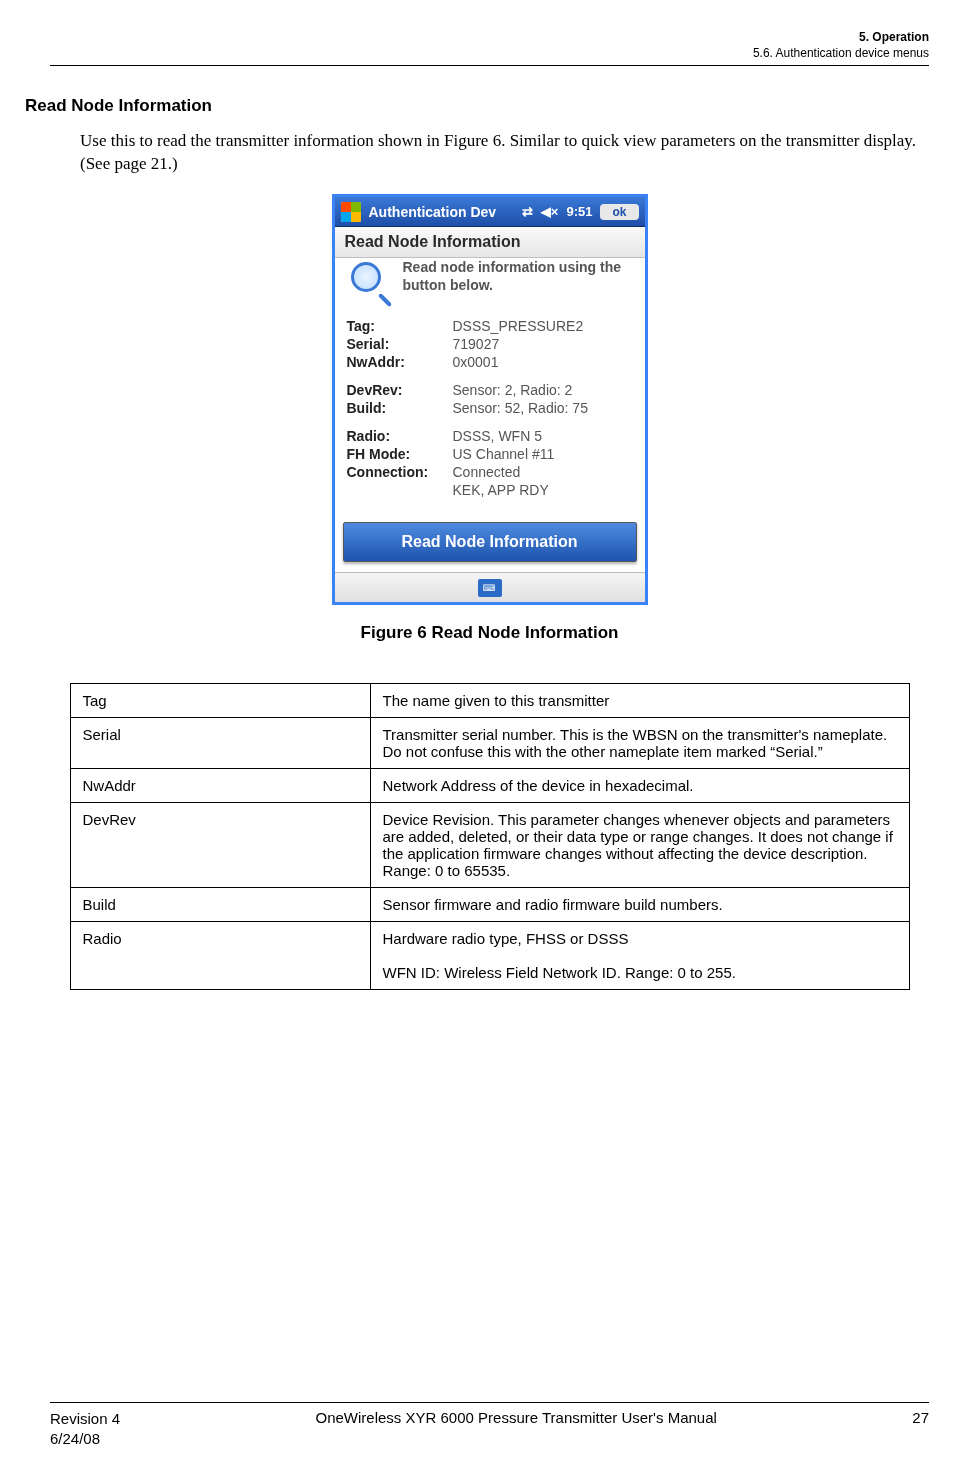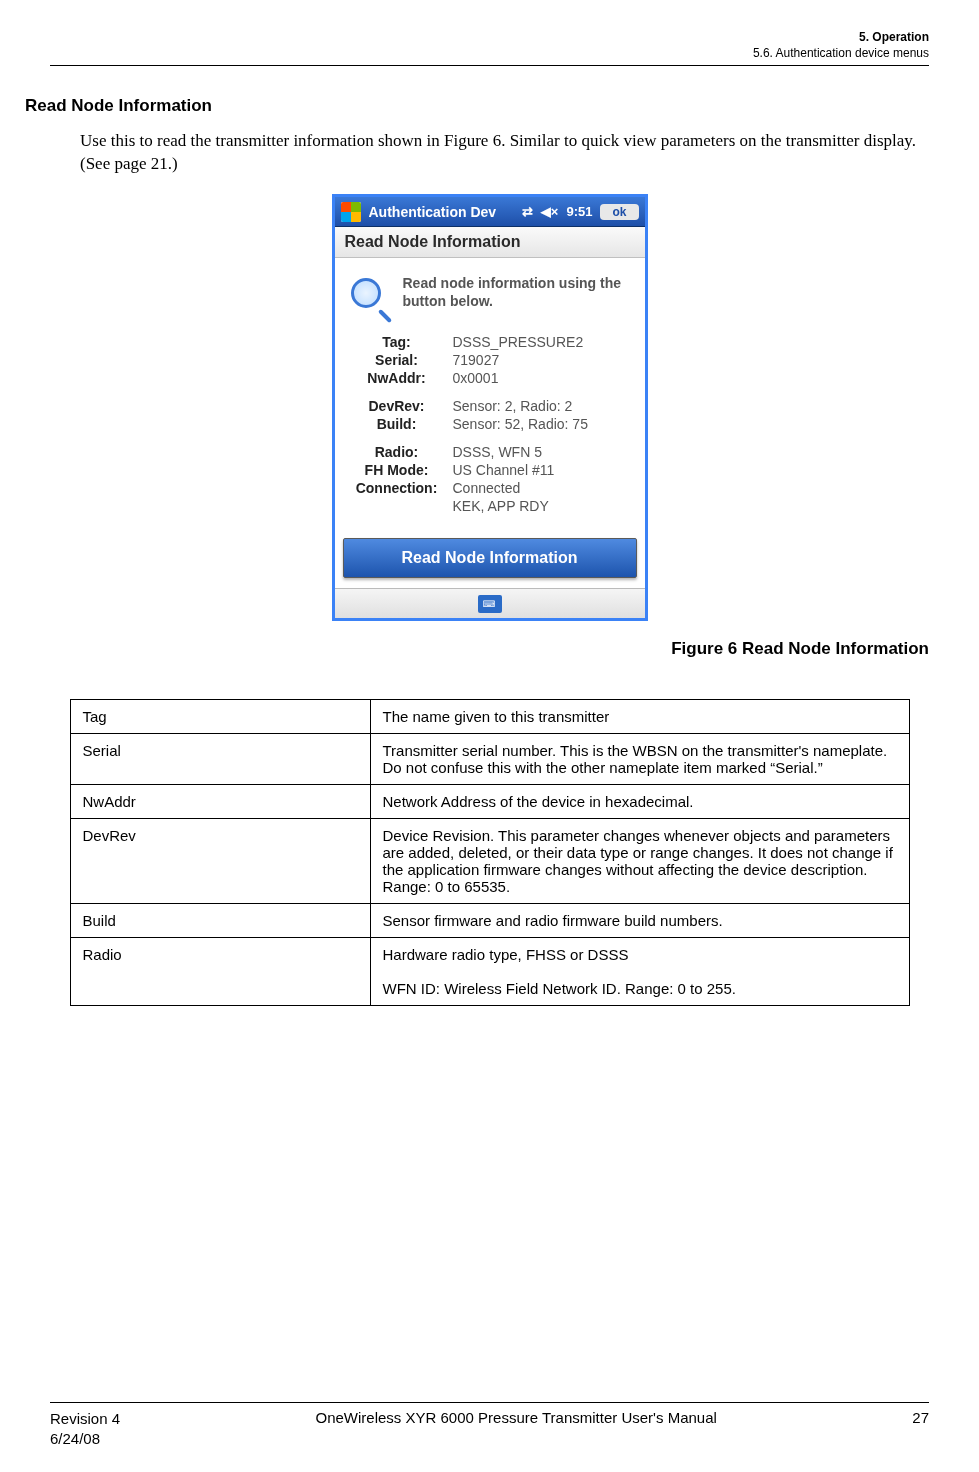--- a/index.html
+++ b/index.html
@@ -66,58 +66,58 @@
   .ok-btn{
     background:#e8e8e8;color:#1e4fa8;border-radius:4px;
     padding:1px 12px;font-size:12px;font-weight:bold;
   }
   .panel-heading{
     background:linear-gradient(#fafafa,#e6e6e6);
     border-bottom:1px solid #c0c0c0;
     padding:6px 10px;font-weight:bold;font-size:16px;color:#2a2a2a;
   }
   .info-body{
-    background:#fff;padding:16px 12px 8px 12px;font-size:14px;
+    background:#fff;padding:0 12px 8px 12px;font-size:14px;
   }
   .hint-row{display:flex;gap:12px;align-items:flex-start;margin-bottom:12px;}
   .mag{
     width:44px;height:44px;position:relative;flex-shrink:0;margin-top:4px;
   }
   .mag .lens{
     width:30px;height:30px;border:3px solid #3a78d6;border-radius:50%;
     position:absolute;top:0;left:4px;background:radial-gradient(#eaf4ff,#bcdcff);
   }
   .mag .handle{
     width:4px;height:16px;background:#3a78d6;position:absolute;
     bottom:-2px;right:4px;transform:rotate(-45deg);border-radius:2px;
   }
   .hint-text{color:#555;font-weight:bold;line-height:1.3;}
   .kv{display:grid;grid-template-columns:100px 1fr;row-gap:2px;column-gap:6px;margin-bottom:10px;}
-  .kv .k{text-align:center;font-weight:bold;color:#222;}
+  .kv .k{text-align:left;font-weight:bold;color:#222;}
   .kv .v{color:#555;}
   .kv-sep{height:8px;grid-column:1/3;}
   .big-button{
     margin:6px 8px 10px 8px;
     background:linear-gradient(#4f8ae0,#1d54ad);
     border:1px solid #5a5a5a;
     text-align:center;color:#fff;font-weight:bold;
     padding:10px 0;font-size:16px;border-radius:2px;
     box-shadow:0 2px 3px rgba(0,0,0,.3);
   }
   .sip-bar{
     height:30px;border-top:1px solid #bbb;background:linear-gradient(#f5f5f5,#e0e0e0);
     display:flex;align-items:center;justify-content:center;
   }
   .sip-key{
     width:24px;height:18px;background:#2a6bc7;border-radius:2px;
     display:flex;align-items:center;justify-content:center;
   }
   .sip-key span{color:#fff;font-size:9px;letter-spacing:1px;}
   .figure-caption{
-    text-align:right;font-weight:bold;font-size:17px;margin:14px 0 40px 0;
+    text-align:center;font-weight:bold;font-size:17px;margin:14px 0 40px 0;
   }
   table.desc{
     width: 840px;
     margin: 0 auto;
     border-collapse: collapse;
     font-size:15px;
   }
   table.desc th, table.desc td{
     border:1px solid #000;
     padding:8px 12px;

